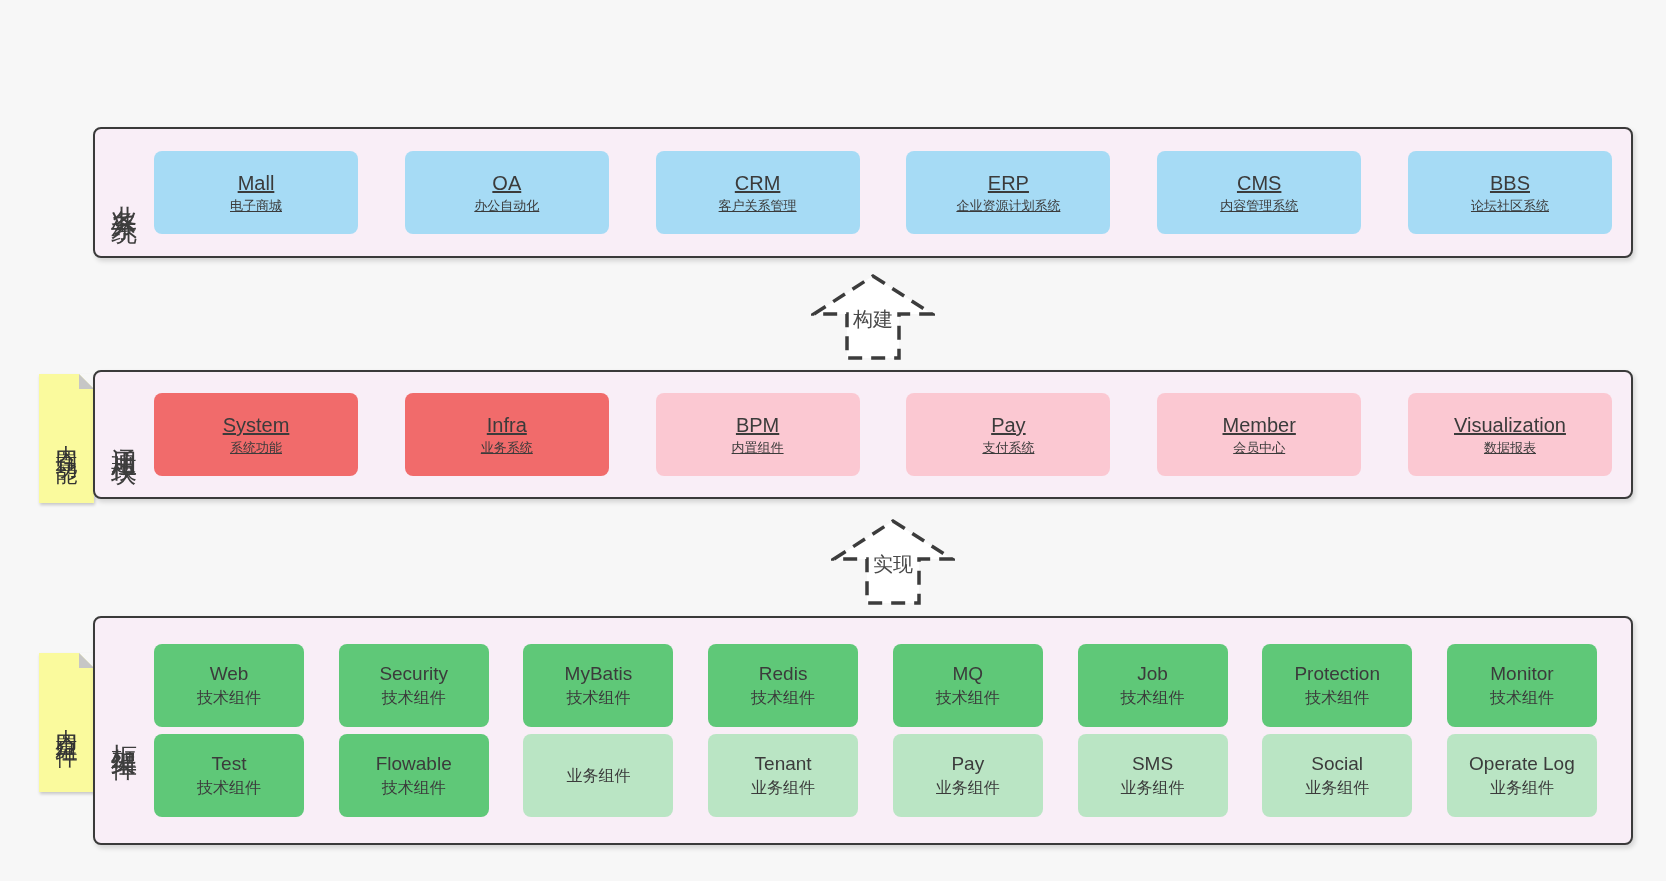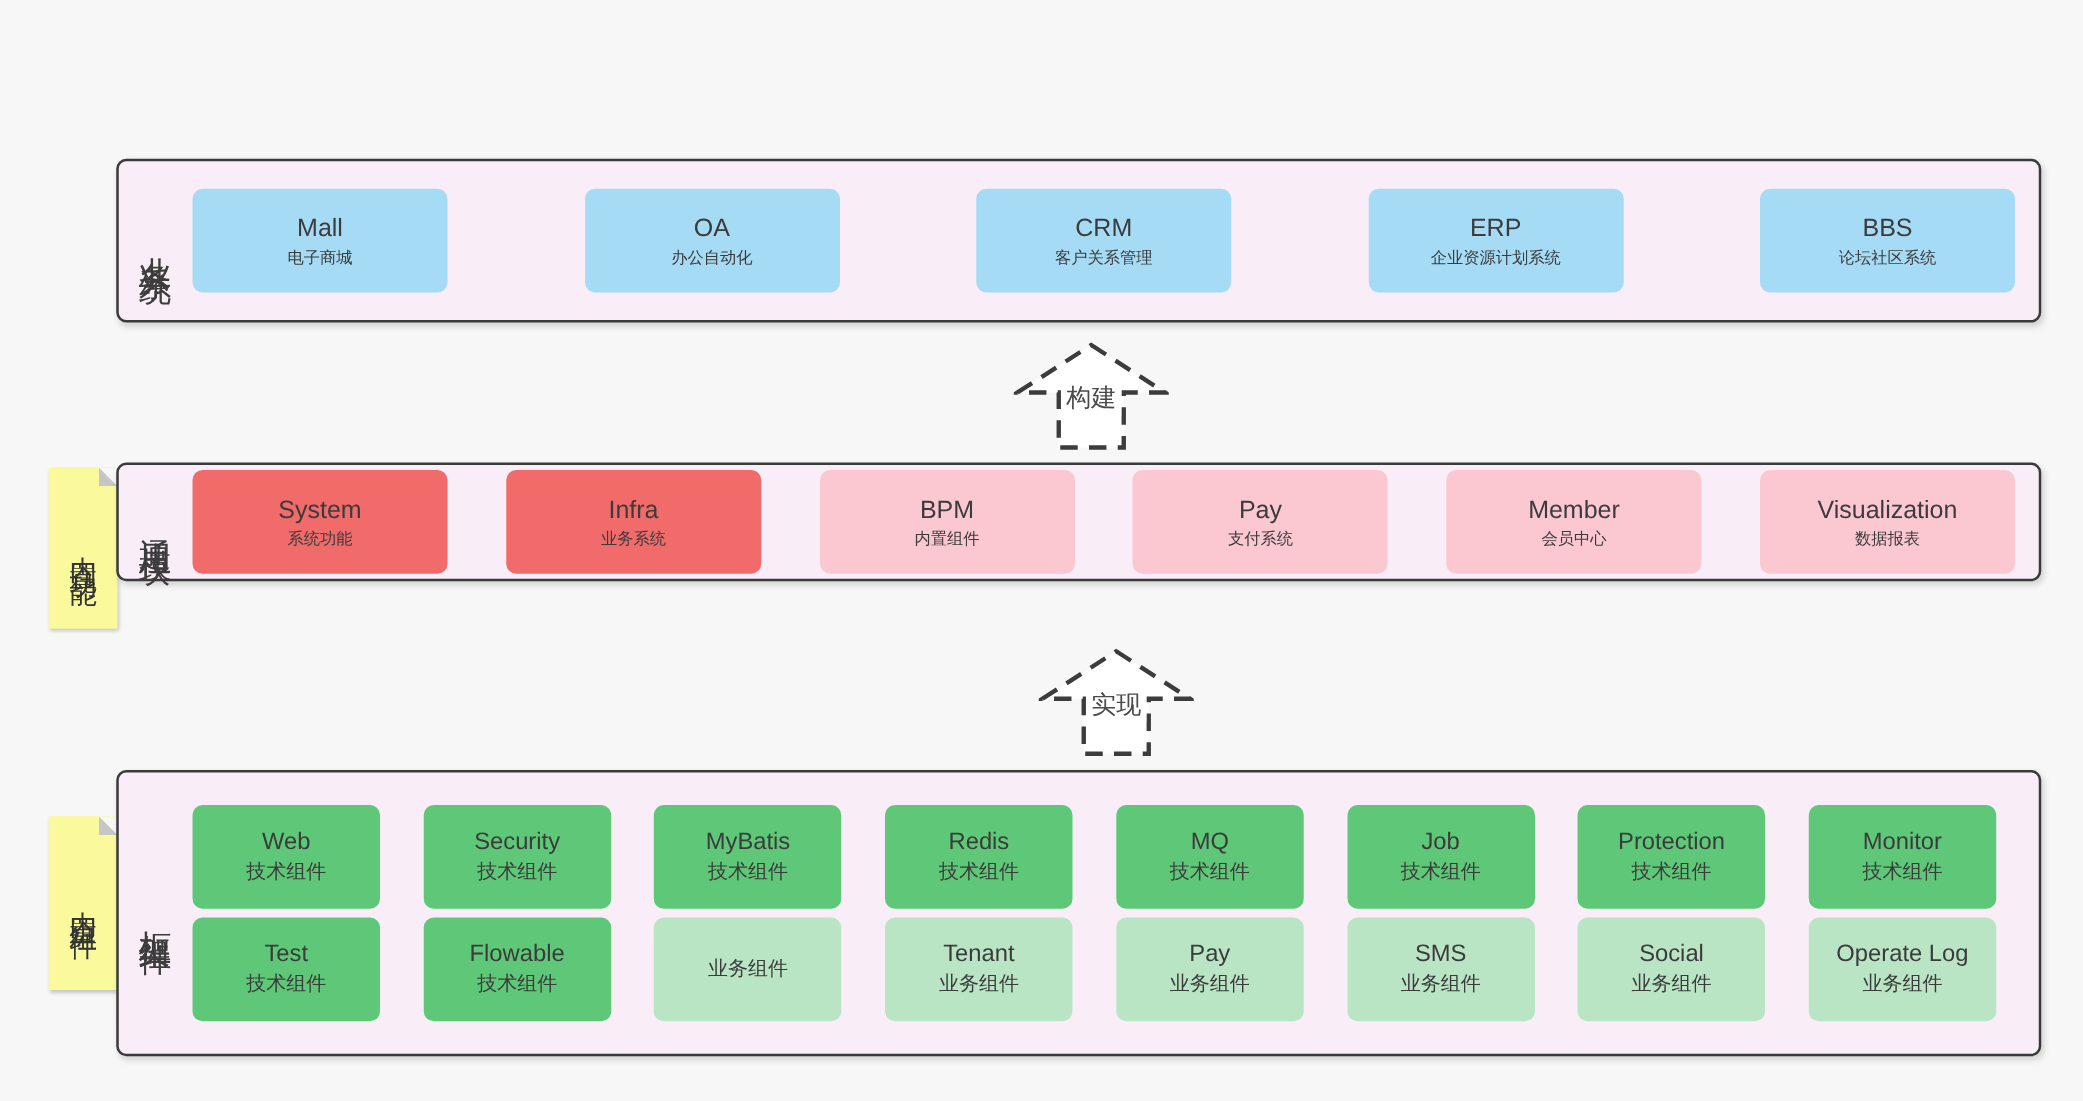--- a/index.html
+++ b/index.html
@@ -8,38 +8,38 @@
     background:#f7f7f7; font-family:"Liberation Sans","DejaVu Sans",sans-serif;
     color:#3b3b3b;
   }
   .panel {
     position:absolute; left:93px; width:1540px; box-sizing:border-box;
     background:#f9eef7; border:2px solid #3a3a3a; border-radius:8px;
     box-shadow:2px 3px 5px rgba(0,0,0,.15);
     display:flex; align-items:center; z-index:2;
   }
   #panel-business  { top:127px; height:131px; }
-  #panel-modules   { top:370px; height:95px; }
+  #panel-modules   { top:370px; height:129px; }
   #panel-framework { top:616px; height:229px; }
 
   .vlabel-cell { flex:0 0 59px; align-self:stretch; display:flex; align-items:center; justify-content:center; }
   .vlabel {
     writing-mode:vertical-rl; text-orientation:upright;
     font-size:26px; letter-spacing:4px; color:#3d3d3d; line-height:1;
   }
 
   .boxes-row { flex:1; display:flex; align-items:center; justify-content:space-between; padding-right:19px; }
   .rows-col  { flex:1; display:flex; flex-direction:column; gap:7px; padding-right:34px; }
   .rows-col .boxes-row { flex:initial; padding-right:0; }
 
   .box {
     border-radius:8px; display:flex; flex-direction:column;
     align-items:center; justify-content:center; text-align:center;
   }
-  .w-lg { width:204px; height:83px; }
+  .w-lg { width:204px; height:83px;text-decoration:underline; }
   .w-sm { width:150px; height:83px; }
   .box .en { font-size:20px; line-height:1.42; }
   .box .zh { font-size:13px; line-height:1.42; }
   .w-sm .en { font-size:19px; line-height:1.3; padding:0 12px; }
   .w-sm .zh { font-size:16px; line-height:1.35; }
 
   .blue   { background:#a6dbf5; }
   .red    { background:#f16b6b; }
   .pink   { background:#fbc8d2; }
   .gdark  { background:#5fc878; }
@@ -87,20 +87,24 @@
       </div>
       <div class="box w-lg blue">
         <div class="en">CRM</div>
         <div class="zh">客户关系管理</div>
       </div>
       <div class="box w-lg blue">
         <div class="en">ERP</div>
         <div class="zh">企业资源计划系统</div>
       </div>
       <div class="box w-lg blue">
+        <div class="en">CMS</div>
+        <div class="zh">内容管理系统</div>
+      </div>
+      <div class="box w-lg blue">
         <div class="en">BBS</div>
         <div class="zh">论坛社区系统</div>
       </div>
     </div>
   </div>
 
   <svg class="arrow" id="arrow-build" viewBox="0 0 124 88">
     <polygon points="62,3 121,41 88,41 88,85 36,85 36,41 3,41" fill="#ffffff" stroke="#3c3c3c" stroke-width="3.5" stroke-dasharray="14 9" stroke-linejoin="miter"></polygon>
     <rect x="38" y="30" width="48" height="30" fill="#ffffff"></rect>
     <text x="62" y="46" text-anchor="middle" dominant-baseline="central" font-size="20" fill="#4a4a4a">构建</text>

